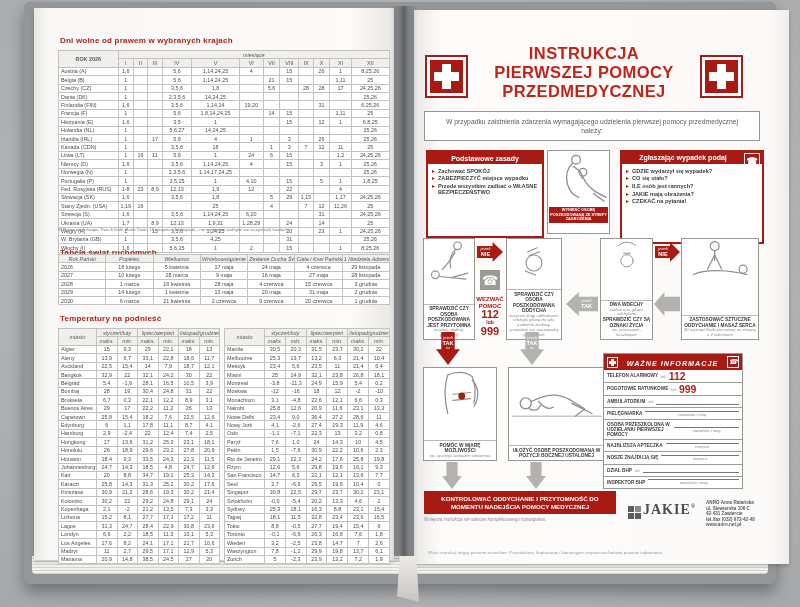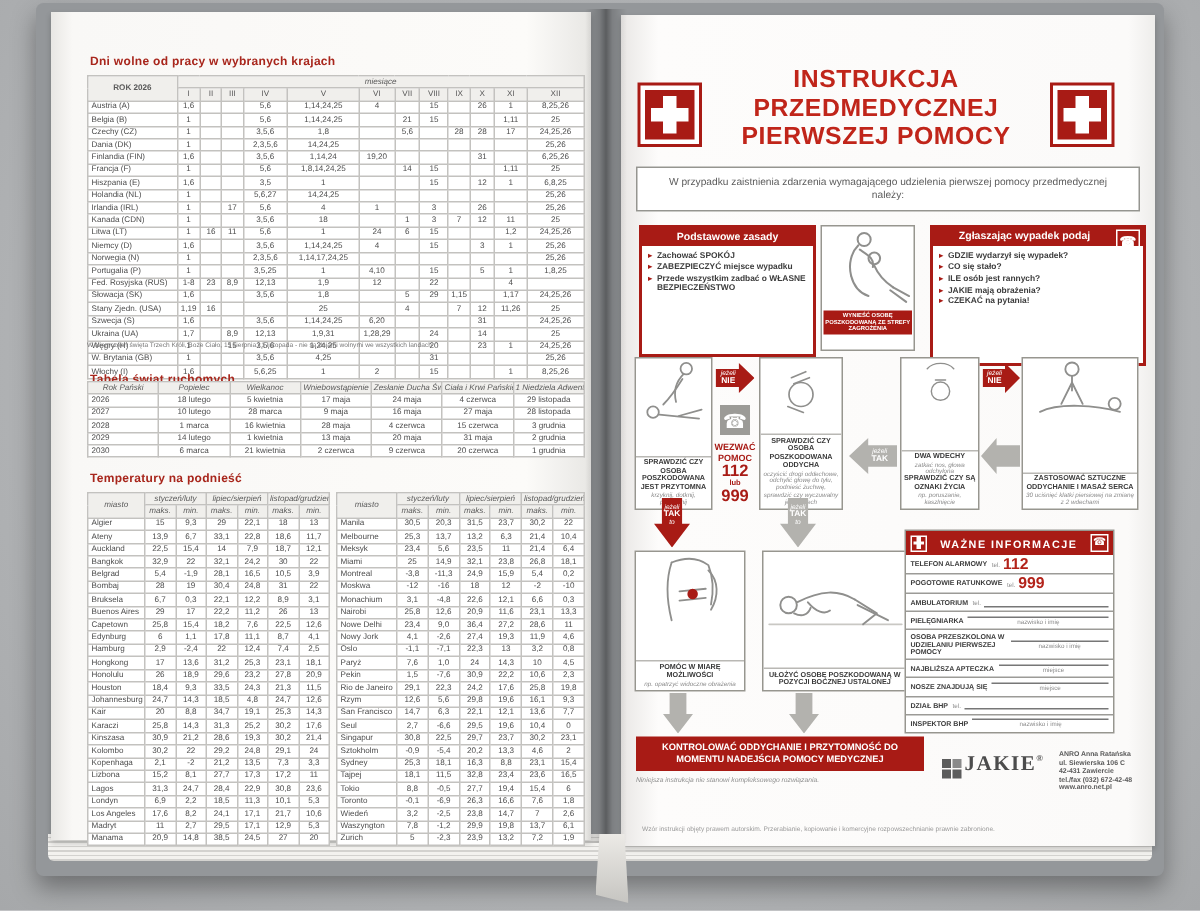--- a/index.html
+++ b/index.html
@@ -10,21 +10,21 @@
   
   .cover{left:24px;top:2px;width:752px;height:582px;background:#94979a;border-radius:5px;
     box-shadow:0 8px 16px rgba(0,0,0,.35);}
   .stack{left:32px;top:556px;width:736px;height:18px;border-radius:0 0 4px 4px;
     background:repeating-linear-gradient(180deg,#f3f2ef 0 2px,#d3d2cf 2px 3px);}
   .page-left{left:34px;top:8px;width:360px;height:552px;
     background:linear-gradient(90deg,#e8e7e4 0,#f9f8f6 4%,#fcfbf9 88%,#e8e7e4 100%);
     box-shadow:0 2px 4px rgba(0,0,0,.2);}
   .page-right{left:414px;top:10px;width:356px;height:554px;
     background:linear-gradient(90deg,#e9e7e5 0,#fdfcfb 7%,#fbfaf9 95%,#eeedeb 100%);
-    box-shadow:0 2px 4px rgba(0,0,0,.2);}
+    box-shadow:0 2px 4px rgba(0,0,0,.2);padding-left:19px;}
   .spine{left:390px;top:6px;width:28px;height:556px;pointer-events:none;
     background:linear-gradient(90deg,rgba(0,0,0,0) 0,rgba(0,0,0,.18) 35%,rgba(0,0,0,.38) 50%,rgba(0,0,0,.16) 65%,rgba(0,0,0,0) 100%);}
   .ribbon{left:397px;top:556px;width:22px;height:46px;background:linear-gradient(180deg,#eceae6,#c6c5c1);
     clip-path:polygon(12% 0,88% 0,100% 100%,0 88%);box-shadow:0 2px 3px rgba(0,0,0,.3);}
   
   .h-red{color:#a8261c;font-weight:bold;font-size:8px;letter-spacing:.2px;}
   table.tbl{border-collapse:collapse;table-layout:fixed;width:100%;background:#fff;}
   .tbl th,.tbl td{border:0.5px solid #c3c2bf;font-size:5.4px;line-height:6.4px;color:#4c4c4c;
     text-align:center;padding:0.5px 1px;font-weight:normal;white-space:nowrap;overflow:hidden;}
   .tbl th{background:#f0efec;color:#5a5a5a;}
@@ -56,21 +56,21 @@
   .arr-d{clip-path:polygon(22% 0,78% 0,78% 52%,100% 52%,50% 100%,0 52%,22% 52%);padding-bottom:10px;}
   .arr-d.red{background:#a81b15;} .arr-d.gray{background:#b3b2ae;}
   .phone-sq{background:#9c9b97;color:#fff;display:flex;align-items:center;justify-content:center;font-size:13px;}
   .calltxt{text-align:center;color:#a81b15;font-weight:bold;}
   .banner{background:#a81b15;color:#fff;font-weight:bold;font-size:6.2px;line-height:7.4px;text-align:center;
     display:flex;align-items:center;justify-content:center;padding:2px 4px;box-sizing:border-box;}
   .note{font-size:4.5px;color:#8d8d8d;font-style:italic;}
   .copyright{font-size:4.4px;color:#9a9a9a;}
   
   .impbox{border:1px solid #97968f;background:#fff;display:flex;flex-direction:column;box-sizing:border-box;}
-  .imphead{background:#a81b15;color:#fff;display:flex;align-items:center;gap:3px;padding:2px 3px;flex:0 0 auto;}
+  .imphead{background:#a81b15;color:#fff;display:flex;align-items:flex-end;gap:3px;padding:2px 3px;flex:0 0 auto;font-style:italic;}
   .imphead .ttl{flex:1;text-align:center;font-weight:bold;font-size:7.2px;letter-spacing:1px;}
   .mini-cross{width:9px;height:9px;border:1px solid #fff;position:relative;flex:0 0 auto;}
   .mini-cross i{position:absolute;background:#fff;}
   .mini-cross i.v{left:36%;top:10%;width:28%;height:80%;}
   .mini-cross i.h{top:36%;left:10%;height:28%;width:80%;}
   .mini-phone{width:10px;height:10px;border:1px solid #fff;color:#fff;font-size:7px;line-height:9px;text-align:center;flex:0 0 auto;}
   .info-row{display:flex;gap:3px;align-items:center;border-bottom:0.6px solid #9c9b97;padding:1.5px 3px;flex:1;}
   .info-row:last-child{border-bottom:none;}
   .info-label{font-size:4.7px;line-height:5.3px;font-weight:bold;color:#3d3d3d;max-width:64px;}
   .info-right{flex:1;display:flex;align-items:center;gap:2px;}
@@ -89,21 +89,21 @@
   svg.sketch{stroke:#8f8f8d;stroke-width:1.4;fill:none;stroke-linecap:round;stroke-linejoin:round;}
 </style>
 </head>
 <body>
 
 <div class="screen">
   <div class="abs cover"></div>
   <div class="abs stack"></div>
 
   <div class="abs page-left">
-    <div class="abs h-red" style="left:26px;top:28px;">Dni wolne od pracy w wybranych krajach</div>
+    <div class="abs h-red" style="left:26px;top:28px;">Dni wolne od prawem w wybranych krajach</div>
 
     <table class="tbl abs" style="left:24px;top:42px;width:332px;">
       <colgroup>
         <col style="width:50px">
           <col style="width:13px">
           <col style="width:12px">
           <col style="width:12px">
         <col style="width:25px">
           <col style="width:40px">
           <col style="width:20px">
@@ -1074,22 +1074,22 @@
       </div>
     <div class="abs cross" style="left:286px;top:45px;width:43px;height:43px;">
         <div class="inner">
           <i class="v"></i>
           <i class="h"></i>
         </div>
       </div>
 
     <div class="abs rp-title" style="left:58px;top:34px;width:224px;">
       <div>INSTRUKCJA</div>
+      <div>PIERWSZEJ POMOCY</div>
       <div>PRZEDMEDYCZNEJ</div>
-      <div>PIERWSZEJ POMOCY</div>
     </div>
 
     <div class="abs gbox" style="left:10px;top:101px;width:334px;height:28px;display:flex;align-items:center;justify-content:center;">
       <div style="font-size:6.8px;line-height:9px;color:#5c5c5c;text-align:center;padding:0 14px;">W przypadku zaistnienia zdarzenia wymagającego udzielenia pierwszej pomocy przedmedycznej należy:</div>
     </div>
 
     <div class="abs rbox" style="left:12px;top:140px;width:114px;height:84px;">
       <div class="rbar" style="font-size:7px;padding:2.5px 0;">Podstawowe zasady</div>
       <div style="padding:2px 1px;">
           <div class="bullet">

